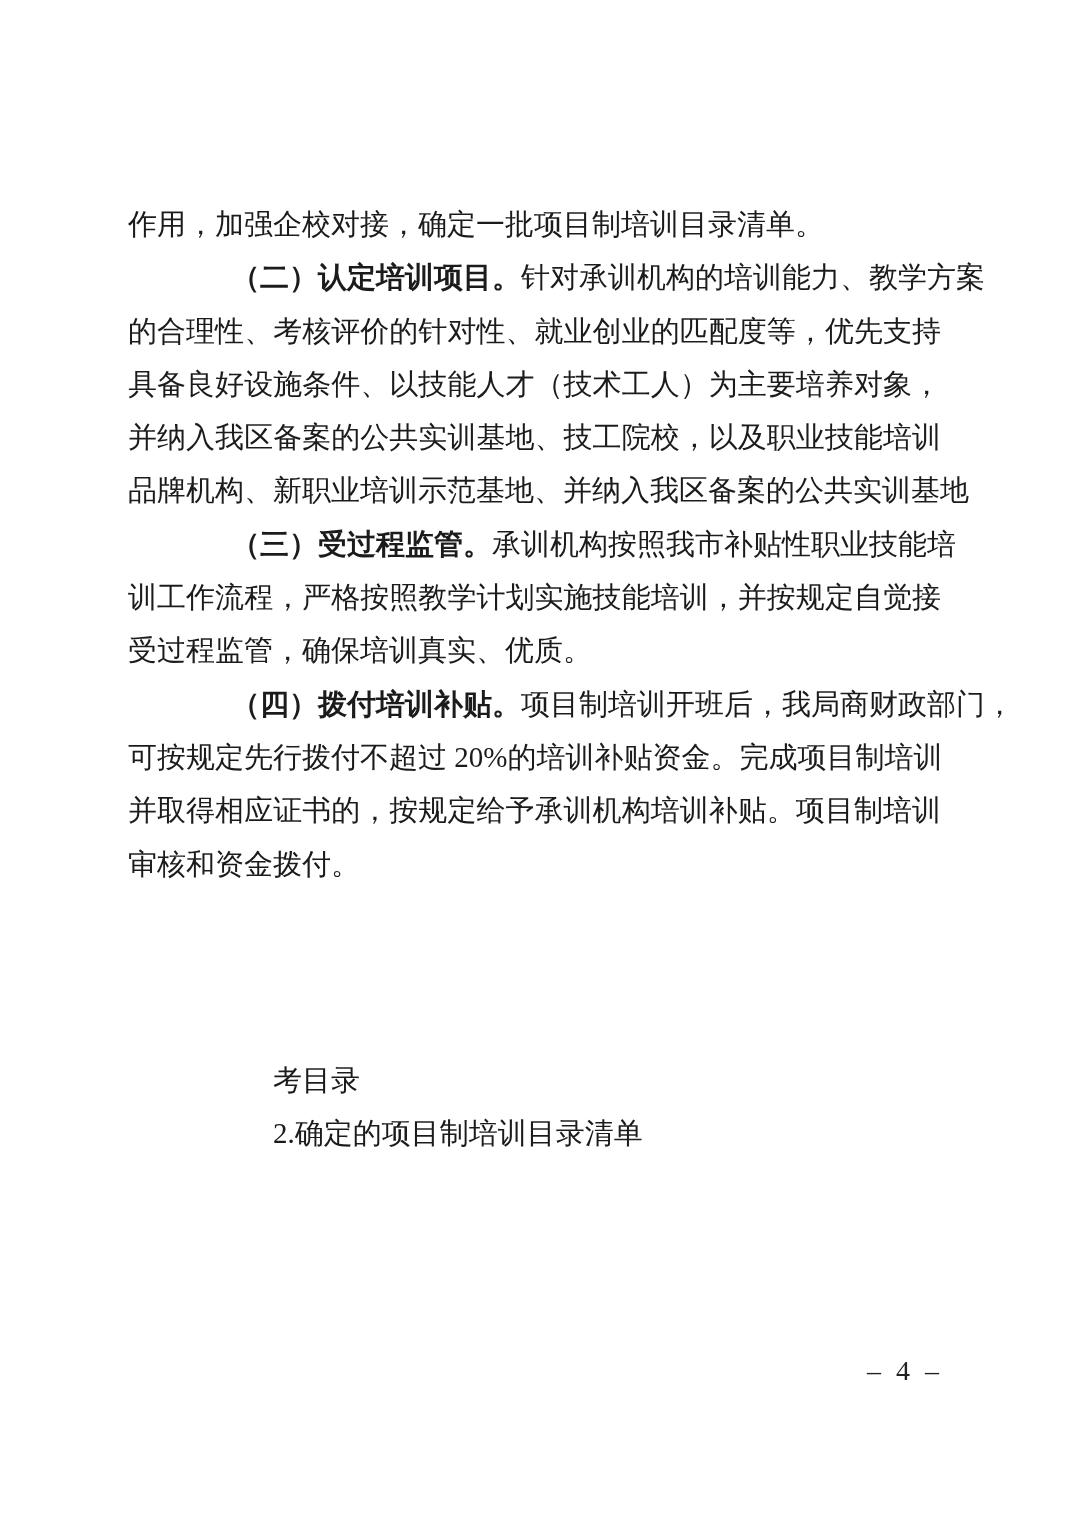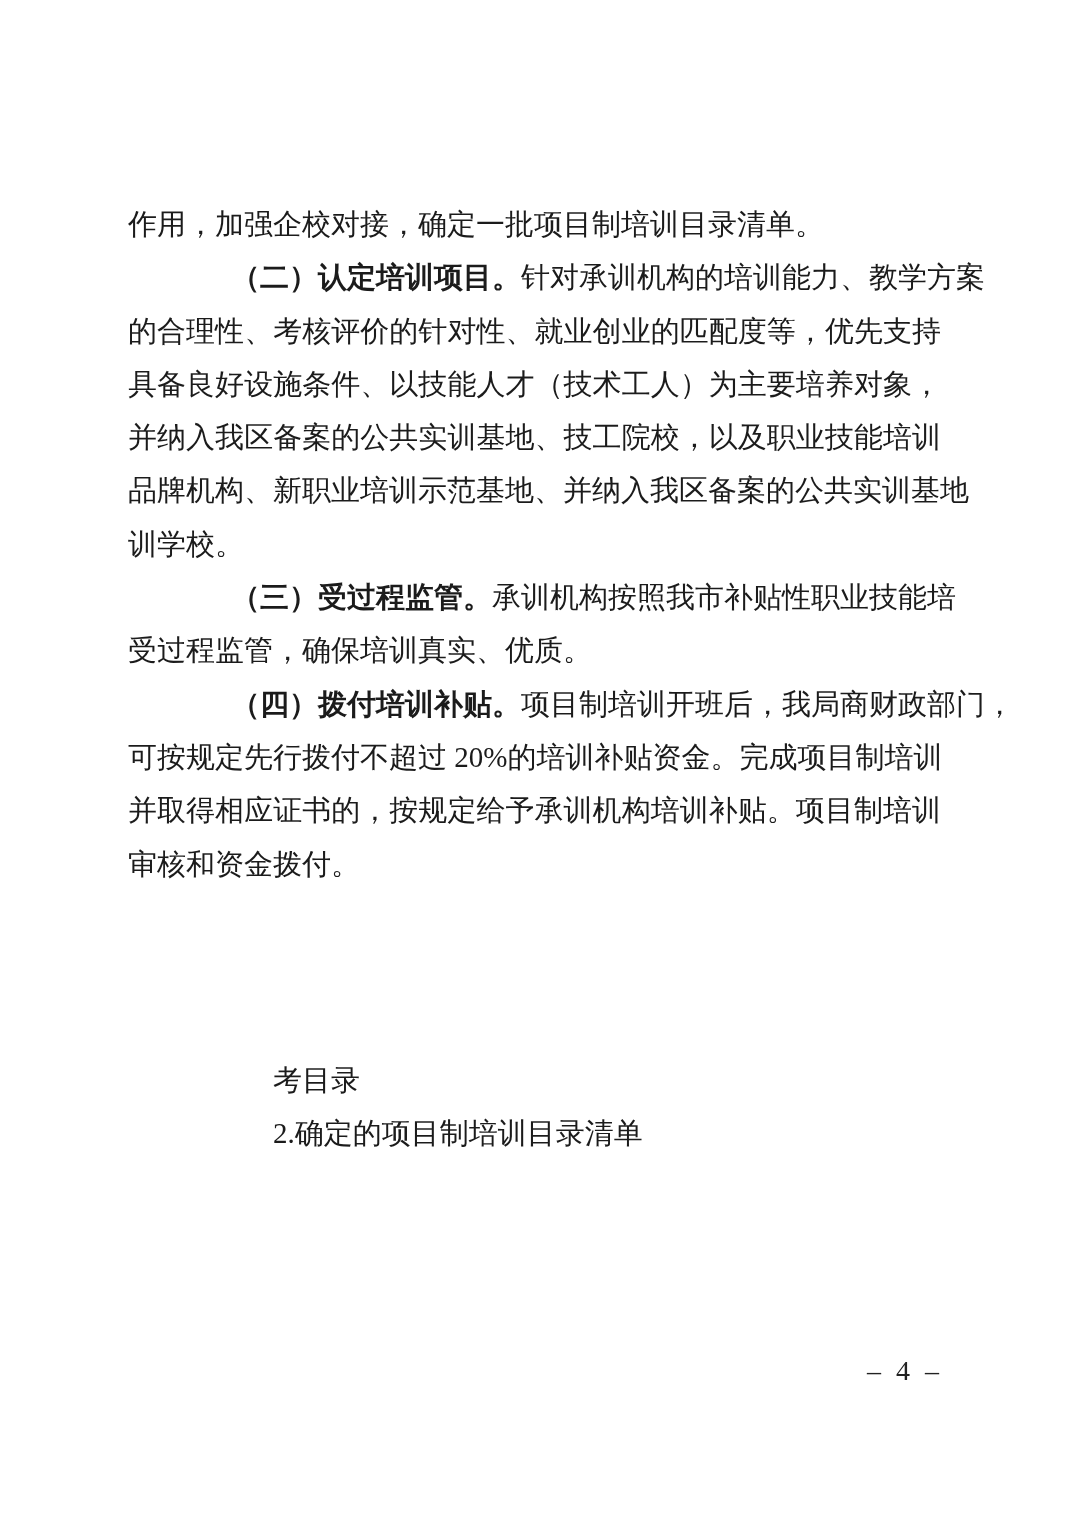--- a/index.html
+++ b/index.html
@@ -70,22 +70,22 @@
 <body>
 
 <div class="page">
   <div class="body-text">
       <div class="line"><span class="">作用，加强企校对接，确定一批项目制培训目录清单。</span></div>
       <div class="line justify" style="padding-left: 58px;"><span class="bold">（二）认定培训项目。</span><span class="">针对承训机构的培训能力、教学方案</span></div>
       <div class="line justify"><span class="">的合理性、考核评价的针对性、就业创业的匹配度等，优先支持</span></div>
       <div class="line justify"><span class="">具备良好设施条件、以技能人才（技术工人）为主要培养对象，</span></div>
       <div class="line justify"><span class="">并纳入我区备案的公共实训基地、技工院校，以及职业技能培训</span></div>
       <div class="line justify"><span class="">品牌机构、新职业培训示范基地、并纳入我区备案的公共实训基地</span></div>
-      <div class="line"><span class="">训学校。</span></div>
       <div class="line justify" style="padding-left: 58px;"><span class="bold">（三）受过程监管。</span><span class="">承训机构按照我市补贴性职业技能培</span></div>
+      <div class="line justify"><span class="">训工作流程，严格按照教学计划实施技能培训，并按规定自觉接</span></div>
       <div class="line"><span class="">受过程监管，确保培训真实、优质。</span></div>
       <div class="line justify" style="padding-left: 58px;"><span class="bold">（四）拨付培训补贴。</span><span class="">项目制培训开班后，我局商财政部门，</span></div>
       <div class="line justify"><span class="">可按规定先行拨付不超过 20%的培训补贴资金。完成项目制培训</span></div>
       <div class="line justify"><span class="">并取得相应证书的，按规定给予承训机构培训补贴。项目制培训</span></div>
       <div class="line"><span class="">审核和资金拨付。</span></div>
     </div>
   <div class="attachments">
       <div class="attach-line"><span>考目录</span></div>
       <div class="attach-line"><span>2.确定的项目制培训目录清单</span></div>
     </div>

